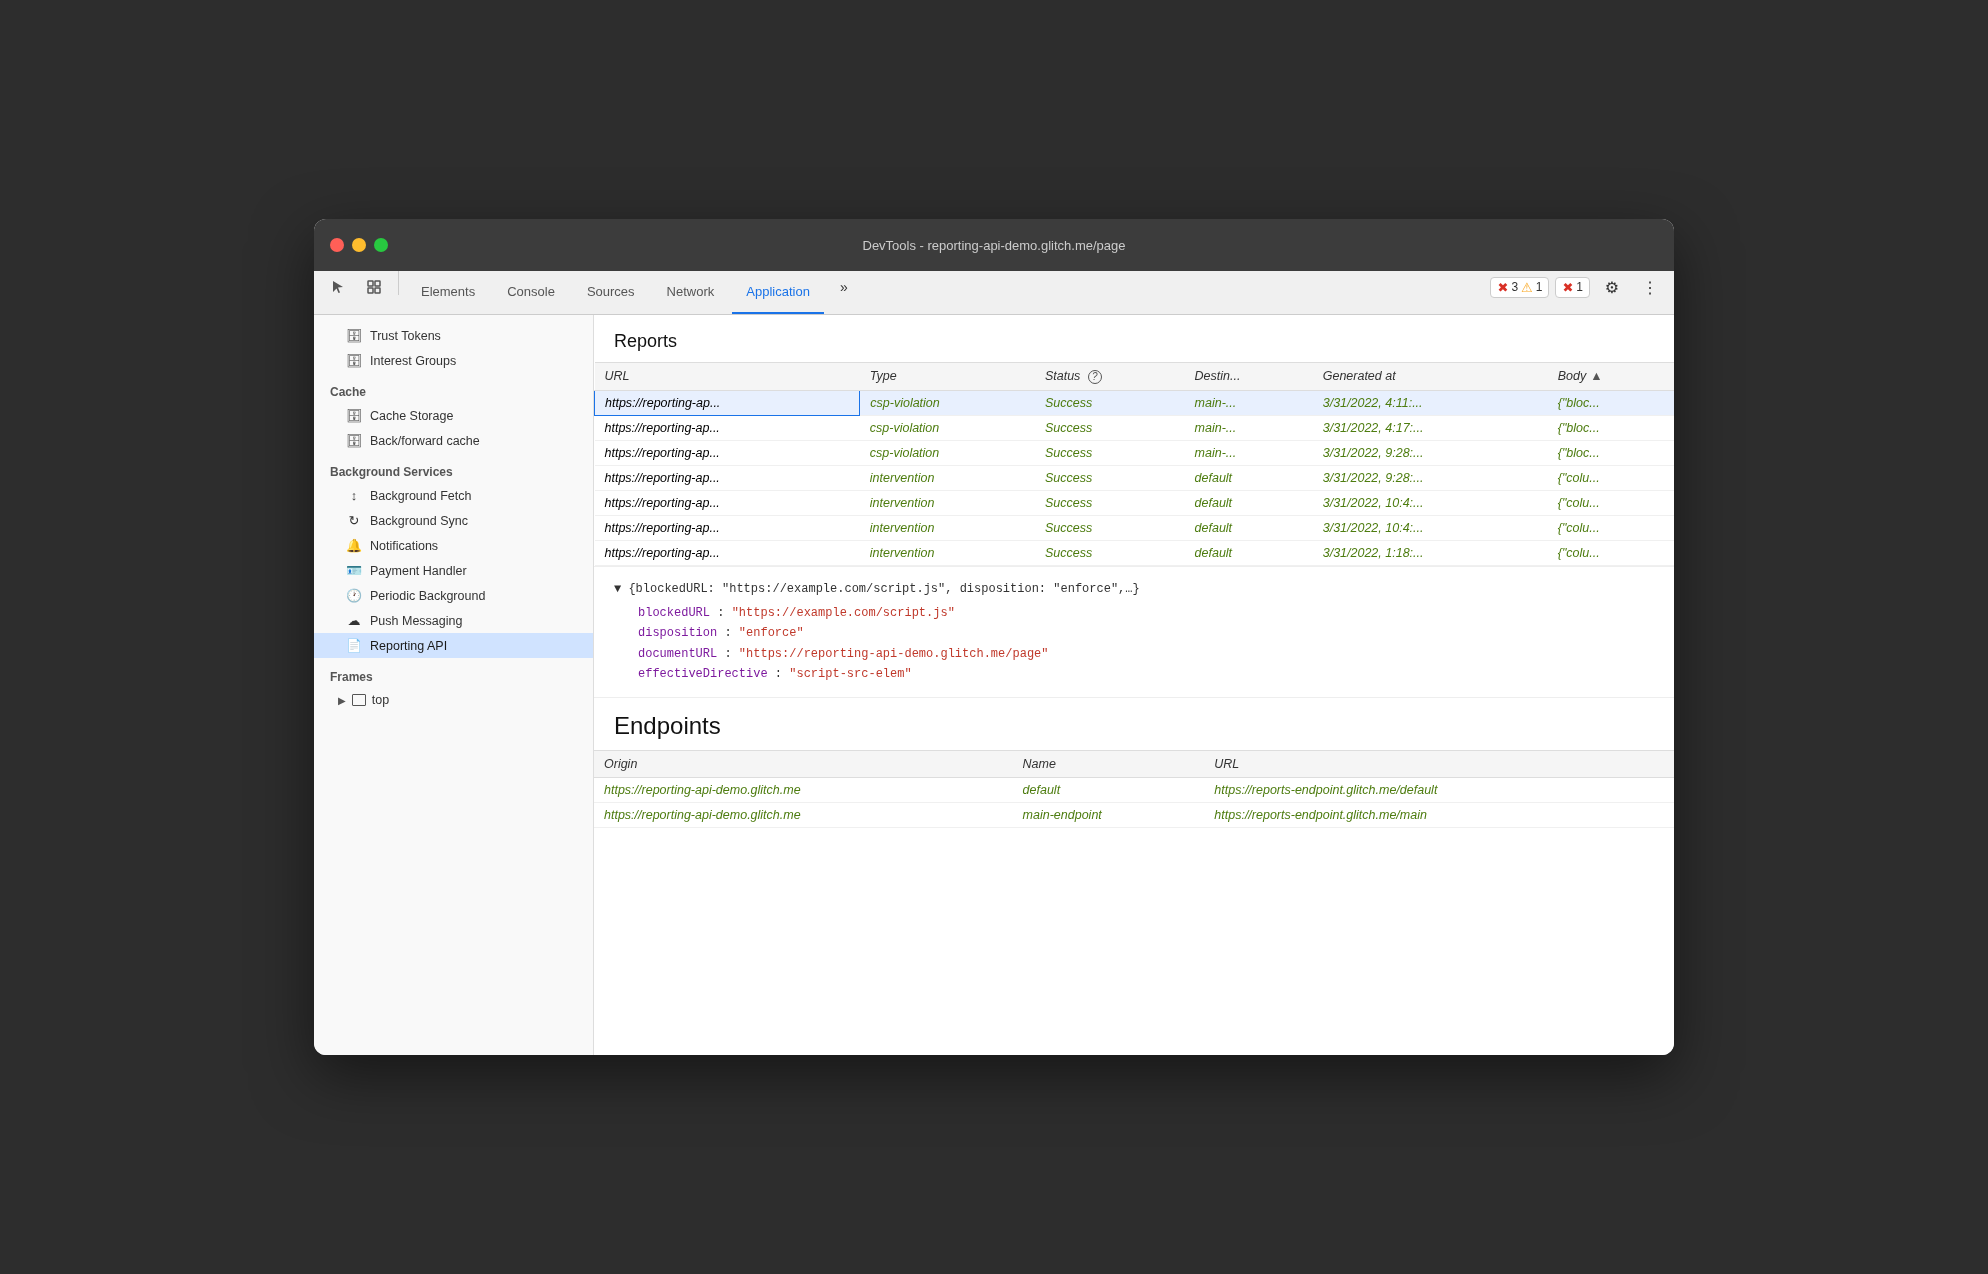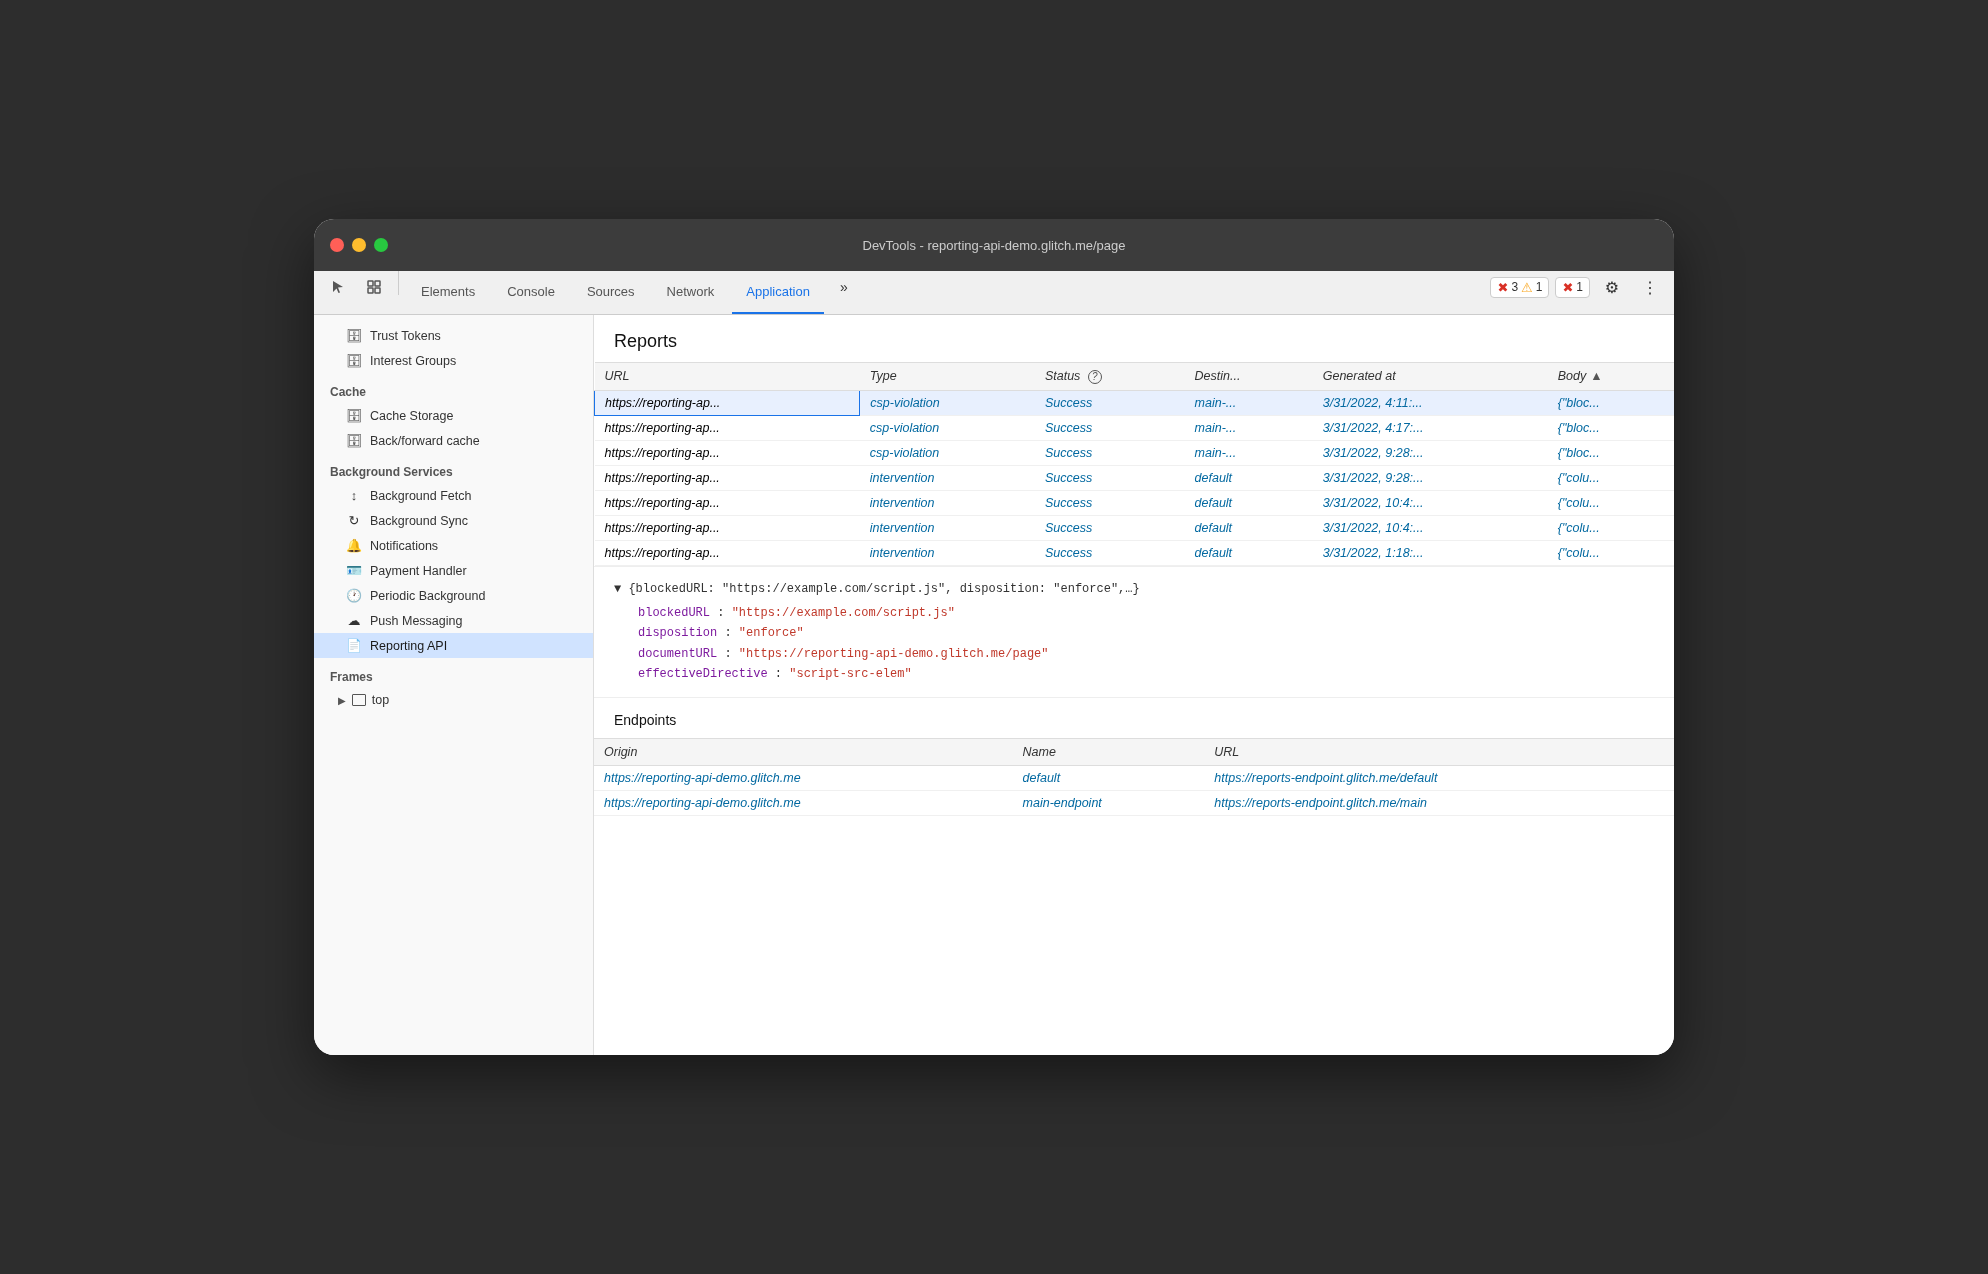--- a/index.html
+++ b/index.html
@@ -7,21 +7,21 @@
       background: #2d2d2d;
       display: flex;
       justify-content: center;
       align-items: center;
       min-height: 100vh;
       font-family: -apple-system, BlinkMacSystemFont, 'Helvetica Neue', Arial, sans-serif;
     }
     .window {
       width: 1360px;
       background: #f5f5f5;
-      border-radius: 20px;
+      border-radius: 12px;
       overflow: hidden;
       box-shadow: 0 20px 60px rgba(0,0,0,0.5);
     }
     .titlebar {
       background: #3c3c3c;
       height: 52px;
       display: flex;
       align-items: center;
       padding: 0 16px;
       position: relative;
@@ -177,21 +177,21 @@
       border-top: 1px solid #ddd;
       padding: 6px 10px;
       text-align: left;
       font-weight: 500;
       color: #333;
       font-size: 12.5px;
     }
     td {
       padding: 5px 10px;
       border-bottom: 1px solid #f0f0f0;
-      color: #0369a1;
+      color: #4d7c0f;
       font-size: 12.5px;
     }
     tr.selected td { background: #e8f0fe; }
     .url-cell {
       color: #000;
       max-width: 170px;
       overflow: hidden;
       text-overflow: ellipsis;
       white-space: nowrap;
     }
@@ -216,21 +216,21 @@
       font-family: 'Courier New', monospace;
       font-size: 12px;
       color: #333;
       line-height: 1.7;
     }
     .detail-key { color: #7d1a9e; }
     .detail-value-string { color: #c0392b; }
     .detail-summary { color: #333; margin-bottom: 4px; }
     .endpoints-section { }
     .endpoints-title {
-      font-size: 14px;
+      font-size: 24px;
       font-weight: 400;
       padding: 14px 20px 10px 20px;
       color: #111;
       border-top: 1px solid #eee;
     }
     .frame-item {
       display: flex;
       align-items: center;
       padding: 5px 16px 5px 24px;
       font-size: 12.5px;

